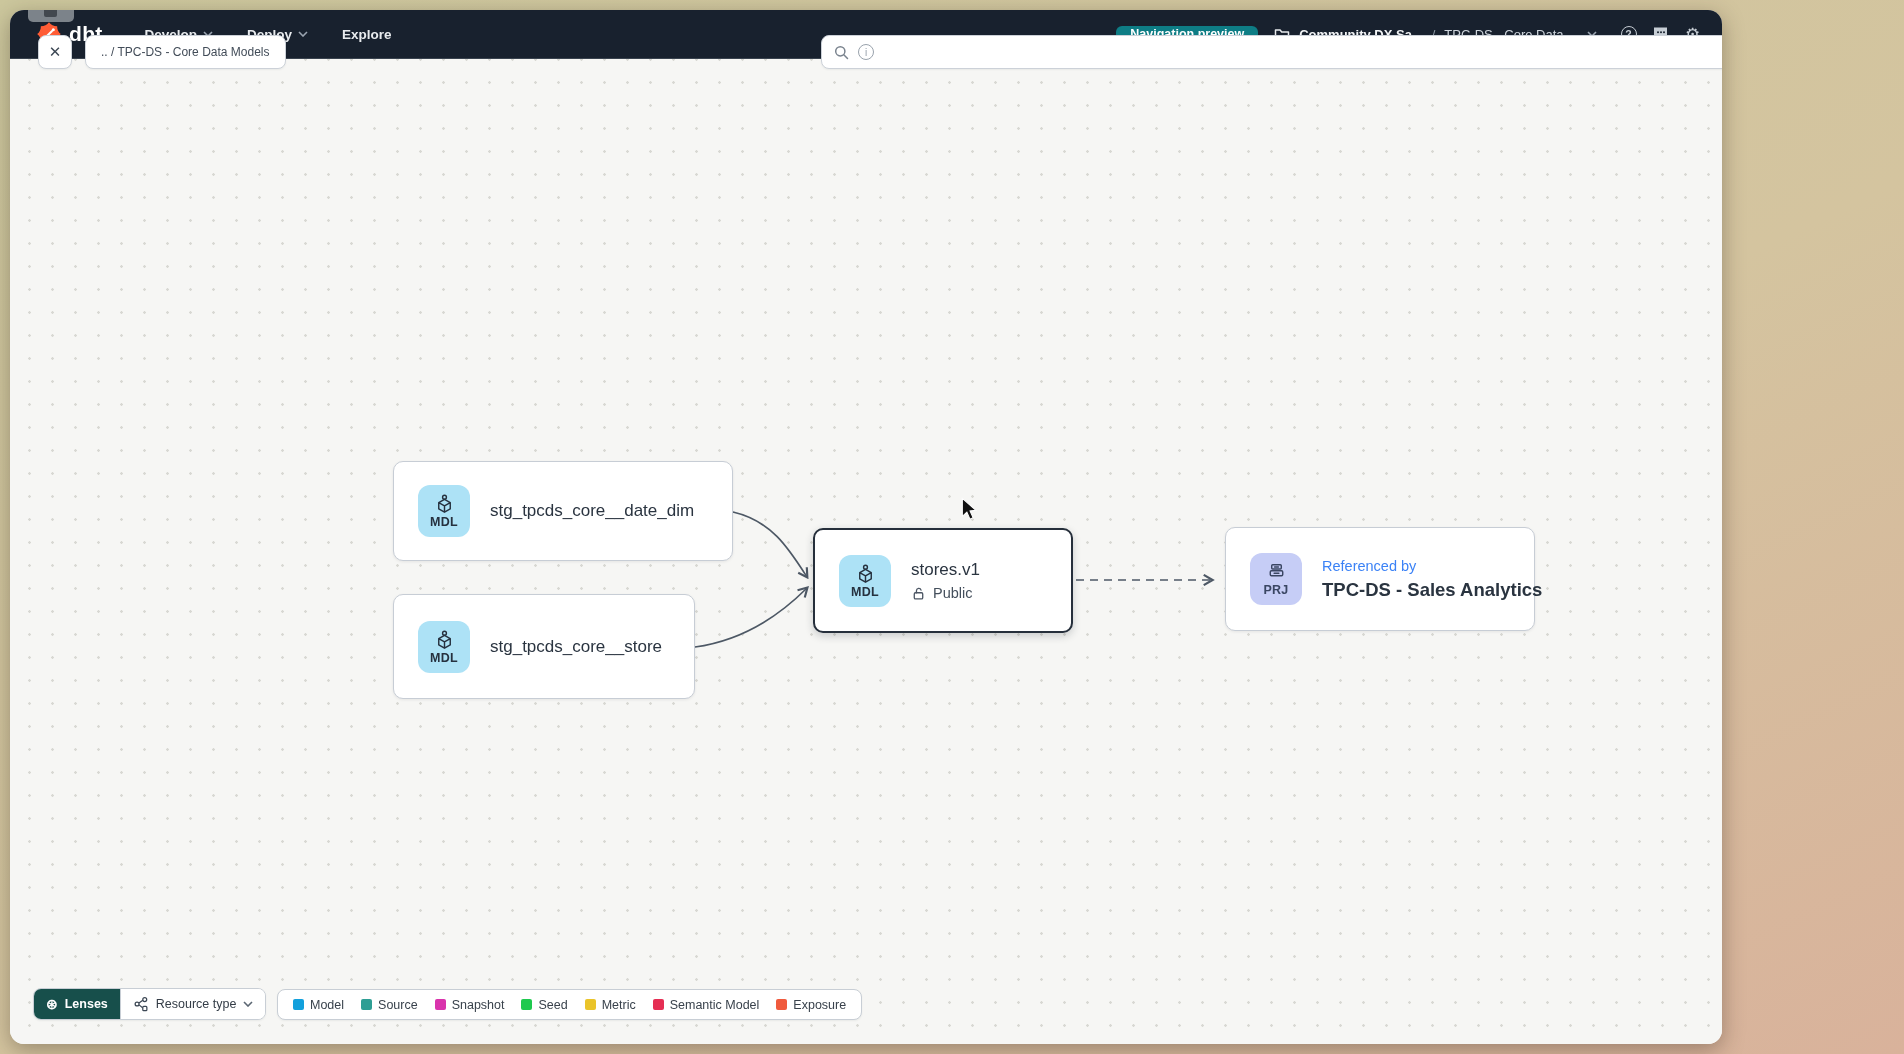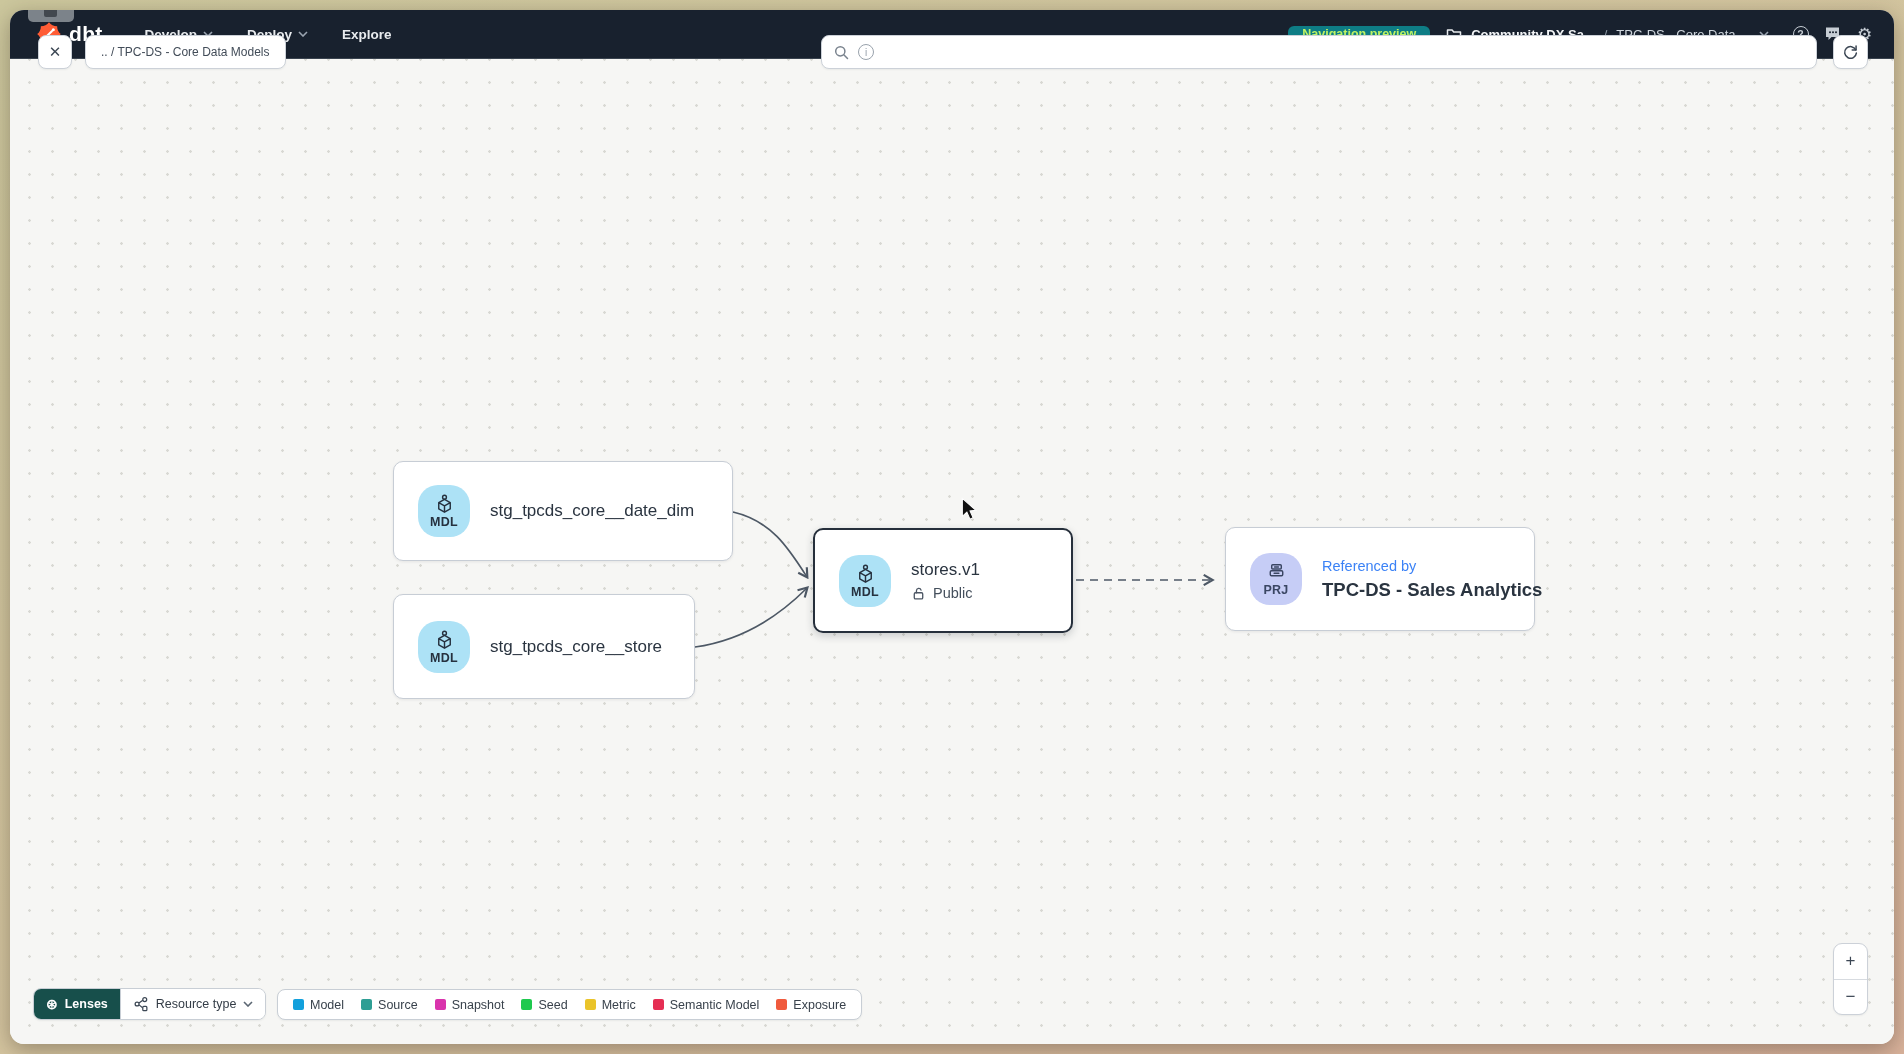--- a/index.html
+++ b/index.html
@@ -1,34 +1,34 @@
 <!DOCTYPE html>
 <html><head>
 <meta charset="utf-8">
 <style>
   * { margin:0; padding:0; box-sizing:border-box; }
   html,body { width:1904px; height:1054px; overflow:hidden;
     font-family:"Liberation Sans", sans-serif;
     background:linear-gradient(155deg,#ccc79d 0%,#d4c49f 55%,#d9b29b 100%); }
 
-  #app { position:absolute; left:10px; top:10px; width:1884px; height:1034px;
+  #app { position:absolute; left:10px; top:10px; width:1712px; height:1034px;
     background:#f6f6f4; border-radius:14px; overflow:hidden;
     box-shadow:0 6px 22px rgba(40,30,20,.35); }
 
   
   .navbar { position:absolute; left:0; top:0; width:100%; height:48px;
     background:#18212e; display:flex; align-items:center; padding:0 20px 0 26px; }
   .logo { display:flex; align-items:center; gap:7px; margin-right:42px; }
   .logo-text { color:#fff; font-size:21px; font-weight:bold; letter-spacing:.3px; }
   .nav-menu { display:flex; align-items:center; gap:34px; }
   .nav-item { display:flex; align-items:center; gap:6px; color:#e8ebee;
     font-size:13.5px; font-weight:600; cursor:pointer; }
   .chev { width:10px; height:6px; color:#9aa4b0; }
   .nav-right { margin-left:auto; display:flex; align-items:center; gap:16px; }
-  .preview-btn { background:#0e7d85; color:#bef264; font-size:12.5px; font-weight:600;
+  .preview-btn { background:#0e7d85; color:#ffffff; font-size:12.5px; font-weight:600;
     border:none; border-radius:6px; padding:1px 14px; cursor:pointer; }
   .crumbs { display:flex; align-items:center; gap:9px; color:#fff; }
   .crumb-account { font-size:13px; font-weight:bold; color:#f2f4f6; }
   .crumb-sep { color:#8b97a3; font-size:13px; }
   .crumb-project { font-size:13px; color:#cfd6dd; }
   .nav-icons { display:flex; align-items:center; gap:13px; margin-left:6px; }
   .nav-ico { width:19px; height:19px; display:flex; align-items:center; justify-content:center;
     color:#c6cdd4; cursor:pointer; }
   .help-circle { width:16px; height:16px; border:1.6px solid #c6cdd4; border-radius:50%;
     font-size:10.5px; font-weight:bold; display:flex; align-items:center; justify-content:center; }
@@ -55,21 +55,21 @@
   .info-ico { width:16px; height:16px; border:1.3px solid #99a2ac; border-radius:50%;
     color:#99a2ac; font-size:10px; display:flex; align-items:center; justify-content:center; cursor:pointer; }
   .refresh-btn { left:1823px; top:25px; width:35px; height:34px; display:flex;
     align-items:center; justify-content:center; cursor:pointer; }
 
   
   .node { position:absolute; background:#fff; border:1.5px solid #c7cdd5; border-radius:10px;
     display:flex; align-items:center; padding:0 24px; gap:20px;
     box-shadow:0 1px 3px rgba(20,30,40,.08); cursor:pointer; }
   .node-selected { border:2px solid #262f3b; box-shadow:0 3px 8px rgba(20,30,40,.2); }
-  .badge { width:52px; height:52px; border-radius:20px; display:flex; flex-direction:column;
+  .badge { width:52px; height:52px; border-radius:12px; display:flex; flex-direction:column;
     align-items:center; justify-content:center; gap:0; flex:none; }
   .badge-mdl { background:#ade2f6; }
   .badge-prj { background:#c6cdf6; }
   .badge-code { font-size:12.5px; font-weight:bold; color:#26313f; letter-spacing:.3px; margin-top:-1px; }
   .badge-prj .badge-code { color:#3a4663; }
   .node-label { font-size:17px; color:#2a3440; font-weight:500; white-space:nowrap; }
   .node-col { display:flex; flex-direction:column; gap:5px; }
   .node-title { font-size:17px; color:#2a3440; font-weight:400; }
   .node-access { display:flex; align-items:center; gap:7px; font-size:14.5px; color:#444f5c; }
   .node-kicker { font-size:14.5px; color:#3b82f6; }

